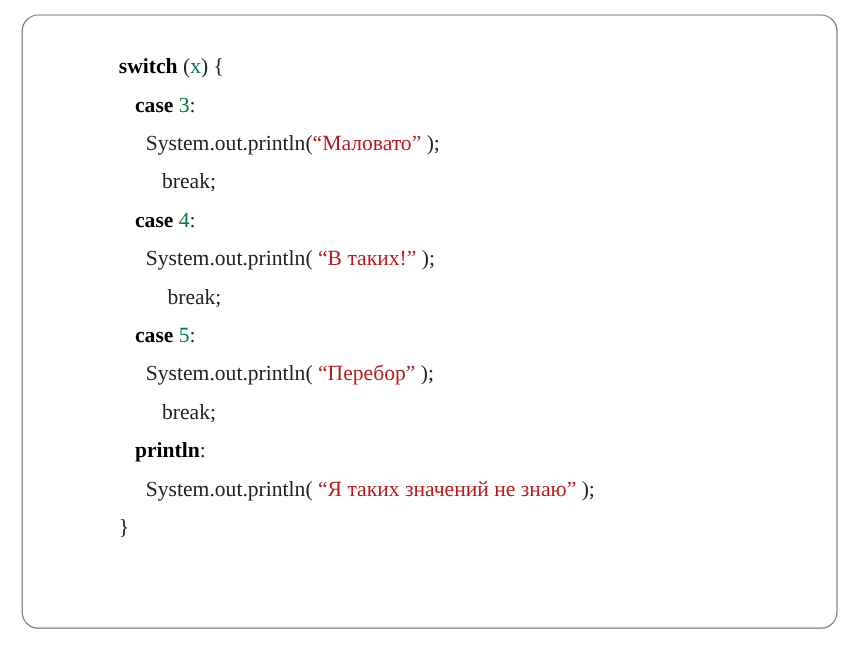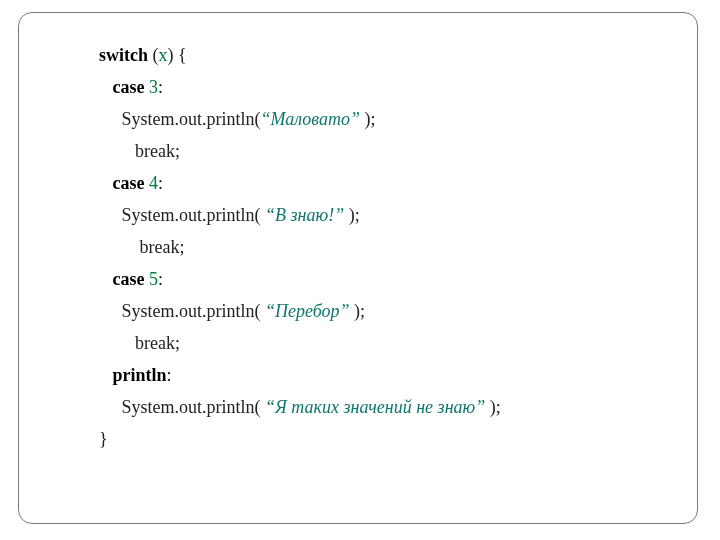--- a/index.html
+++ b/index.html
@@ -23,32 +23,32 @@
   }
   .code {
     font-size: 18px;
     line-height: 32px;
     color: #222;
     white-space: pre;
   }
   .kw { font-weight: bold; color: #000; margin-top: 19px; }
   .var { color: #017a3f; }
   .num { color: #017a3f; }
-  .str { color: #0f766e; font-style: italic; }
+  .str { color: #b91c1c; }
 </style>
 </head>
 <body>
 
 <div class="frame">
 <div class="code"><span class="kw">switch</span><span> (</span><span class="var">x</span><span>) {</span>
    <span class="kw">case</span> <span class="num">3</span><span>:</span>
      <span>System.out.println(</span><span class="str">“Маловато”</span><span> );</span>
         <span>break;</span>
    <span class="kw">case</span> <span class="num">4</span><span>:</span>
-     <span>System.out.println( </span><span class="str">“В знаю!”</span><span> );</span>
+     <span>System.out.println( </span><span class="str">“В таких!”</span><span> );</span>
          <span>break;</span>
    <span class="kw">case</span> <span class="num">5</span><span>:</span>
      <span>System.out.println( </span><span class="str">“Перебор”</span><span> );</span>
         <span>break;</span>
    <span class="kw">println</span><span>:</span>
      <span>System.out.println( </span><span class="str">“Я таких значений не знаю”</span><span> );</span>
 <span>}</span></div>
 </div>
 
 </body></html>

